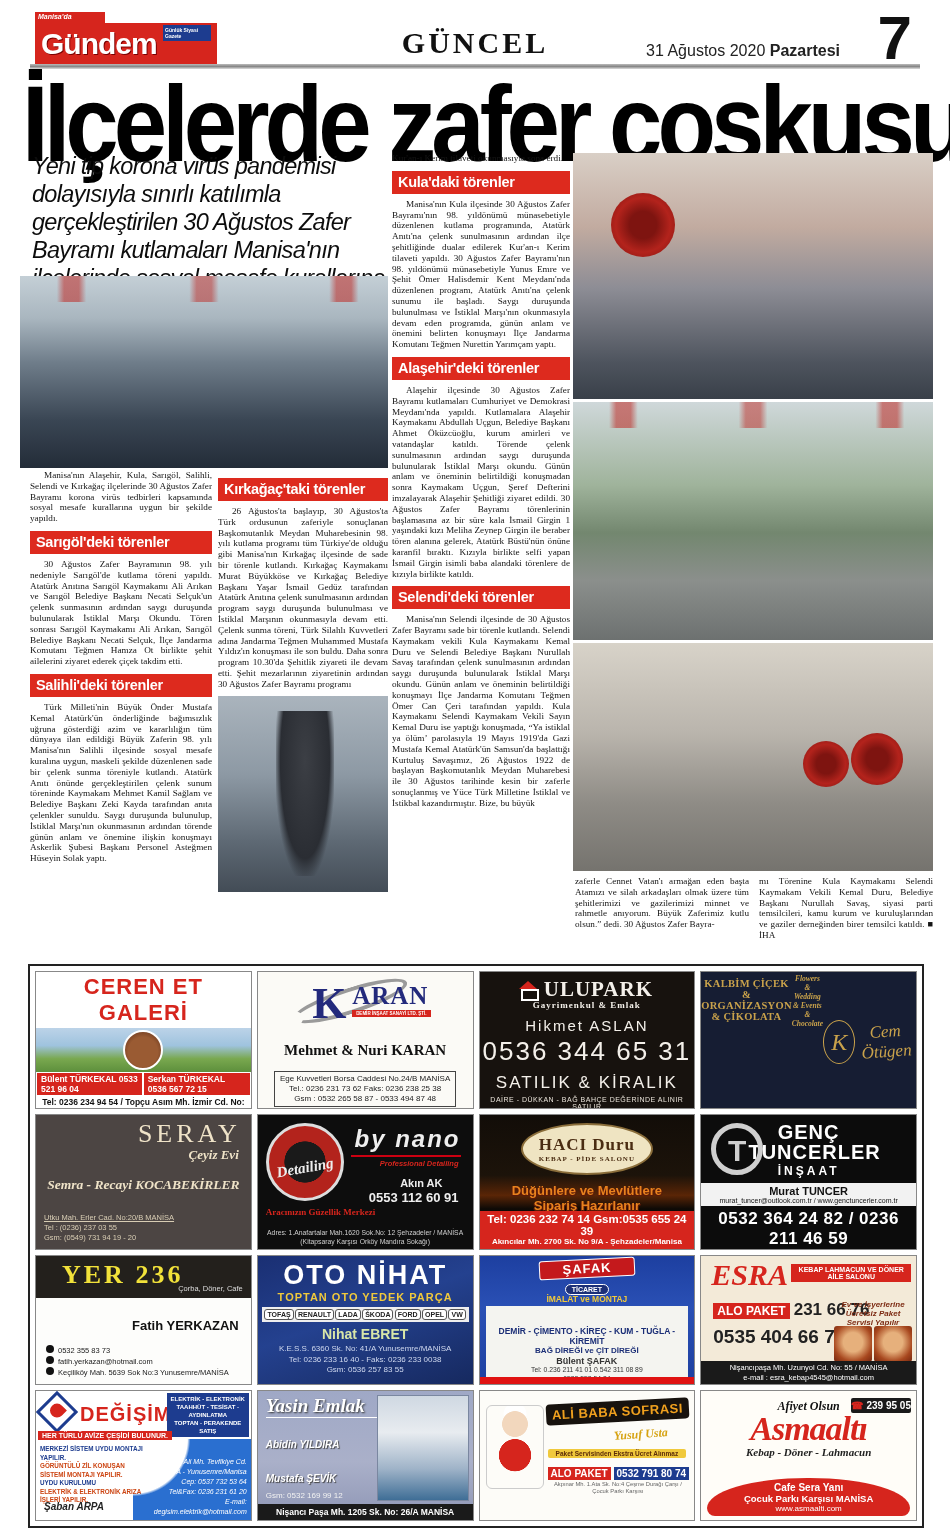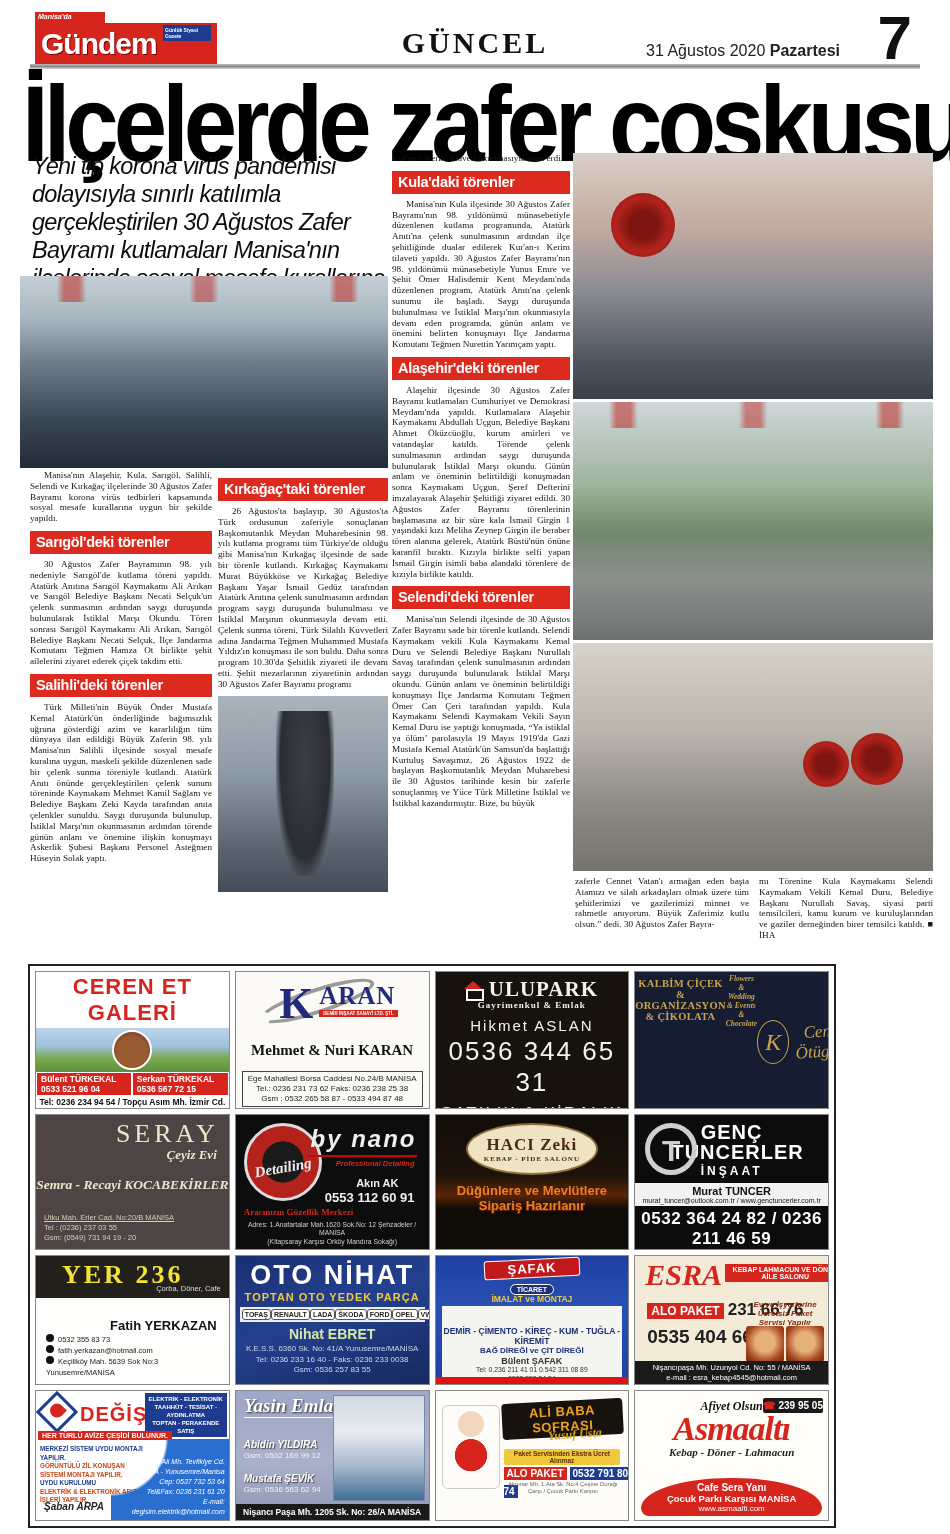--- a/index.html
+++ b/index.html
@@ -57,21 +57,21 @@
   .col-3 { left:392px; top:153px; width:178px; height:810px; }
   .col-b1 { left:575px; top:876px; width:174px; height:86px; }
   .col-b2 { left:759px; top:876px; width:174px; height:86px; }
   .body-text { font:9.2px "Liberation Serif",serif; line-height:10.8px; text-align:justify; color:#151515; }
   .body-text.indent { text-indent:14px; }
   .sec-head { background:#dd2a1e; color:#fff; font:bold 14.5px "Liberation Sans",sans-serif;
        padding:3px 6px 4px; margin:7px 0 5px; letter-spacing:-0.3px; }
   .sec-head.first { margin-top:0; }
 
   
-  .ads { position:absolute; left:28px; top:964px; width:808px; height:564px; border:2px solid #222;
+  .ads { position:absolute; left:28px; top:964px; width:896px; height:564px; border:2px solid #222;
        display:grid; grid-template-columns:repeat(4,1fr); grid-template-rows:138px 136px 130px 1fr;
        gap:5px; padding:5px; background:#fff; }
   .ad { position:relative; border:1px solid #888; overflow:hidden; background:#fff;
        font-family:"Liberation Sans",sans-serif; }
 
   
   .ad-ceren { display:flex; flex-direction:column; }
   .ceren-title { text-align:center; color:#d6251d; font-weight:900; font-size:22px; letter-spacing:1px; padding:2px 0; }
   .ceren-photo { position:relative; flex:0 0 44px; background:linear-gradient(180deg,#bcd3e8 0%,#9fc3de 40%,#79a84f 70%,#5d8f3c 100%); }
   .ceren-cow { position:absolute; left:50%; top:2px; transform:translateX(-50%); width:40px; height:40px; border-radius:50%;
@@ -229,21 +229,21 @@
        color:#fff; text-align:right; line-height:10px; }
   .deg-name { position:absolute; left:8px; bottom:8px; font:italic bold 10px "Liberation Sans",sans-serif; color:#222; }
 
   
   .ad-yasin { background:linear-gradient(180deg,#9fa8c6 0%,#aab0c9 55%,#8e96b5 100%); }
   .yasin-brand { position:absolute; left:8px; top:4px; font:italic bold 19px "Liberation Serif",serif; color:#fff;
        text-shadow:1px 1px 2px #333; border-bottom:1.5px solid #fff; padding-right:20px; }
   .yasin-house { position:absolute; right:4px; top:4px; width:92px; height:106px;
        background:linear-gradient(180deg,#cfd8e2 0%,#e8ecf0 35%,#9fb3c8 70%,#3f6e96 100%); border:1px solid #7a87a0; }
   .yasin-n { position:absolute; left:8px; font:italic bold 10px "Liberation Sans",sans-serif; color:#fff; text-shadow:1px 1px 1px #444; }
-  .yasin-p { position:absolute; left:8px; font:8px "Liberation Sans",sans-serif; color:#f2f2f2; }
+  .yasin-p { position:absolute; left:8px; font:8px "Liberation Sans",sans-serif; color:#f2f2f2;margin-top:40px; }
   .yasin-foot { position:absolute; left:0; right:0; bottom:0; background:#1a1a1a; color:#fff;
        font:bold 8.5px "Liberation Sans",sans-serif; text-align:center; padding:3px 0; }
 
   
   .ad-alibaba { background:#fdfcf8; }
   .ali-chef { position:absolute; left:6px; top:14px; width:58px; height:84px;
        background:radial-gradient(circle at 50% 22%, #f2d7bd 0 18%, transparent 19%),
                   radial-gradient(circle at 50% 10%, #fff 0 14%, transparent 15%),
                   radial-gradient(circle at 50% 60%, #d6251d 0 28%, transparent 29%), #fdfcf8; border:1px solid #ccc; border-radius:6px; }
   .ali-banner { position:absolute; left:66px; top:10px; right:6px; background:#17120e; border-radius:4px;
@@ -358,21 +358,21 @@
 
     <div class="ad ad-karan">
       <div class="karan-logo">
         <div class="karan-swoosh"></div>
         <span class="karan-k">K</span>
         <span class="karan-rest">ARAN</span>
         <span class="karan-band">DEMİR İNŞAAT SANAYİ LTD. ŞTİ.</span>
       </div>
       <div class="karan-name">Mehmet &amp; Nuri KARAN</div>
       <div class="karan-box">
-        <div>Ege Mahallesi Borsa Caddesi No.24/B MANİSA</div>
+        <div>Ege Kuvvetleri Borsa Caddesi No.24/B MANİSA</div>
           <div>Tel.: 0236 231 73 62 Faks: 0236 238 25 38</div>
           <div>Gsm : 0532 265 58 87 - 0533 494 87 48</div>
       </div>
     </div>
 
     <div class="ad ad-ulupark">
       <div class="ulu-brandrow">
         <span class="ulu-house"></span>
         <span class="ulu-brand">ULUPARK</span>
       </div>
@@ -422,26 +422,30 @@
       <div class="nano-phone">0553 112 60 91</div>
       <div class="nano-slogan">Aracınızın Güzellik Merkezi</div>
       <div class="nano-addr">
         <div>Adres: 1.Anafartalar Mah.1620 Sok.No: 12 Şehzadeler / MANİSA</div>
           <div>(Kitapsaray Karşısı Orköy Mandıra Sokağı)</div>
       </div>
     </div>
 
     <div class="ad ad-haci">
       <div class="haci-oval">
-        <div class="b1">HACI Zeki</div>
+        <div class="b1">HACI Duru</div>
         <div class="b2">KEBAP - PİDE SALONU</div>
       </div>
       <div class="haci-slogan">
         <div>Düğünlere ve Mevlütlere</div>
           <div>Sipariş Hazırlanır</div>
+      </div>
+      <div class="haci-band">
+        <div class="t1">Tel: 0236 232 74 14 Gsm:0535 655 24 39</div>
+        <div class="t2">Akıncılar Mh. 2700 Sk. No 9/A - Şehzadeler/Manisa</div>
       </div>
     </div>
 
     <div class="ad ad-genc">
       <div class="genc-logo">T</div>
       <div class="genc-b1">GENÇ</div>
       <div class="genc-b2">TUNCERLER</div>
       <div class="genc-b3">İNŞAAT</div>
       <div class="genc-white">
         <div class="genc-name">Murat TUNCER</div>

